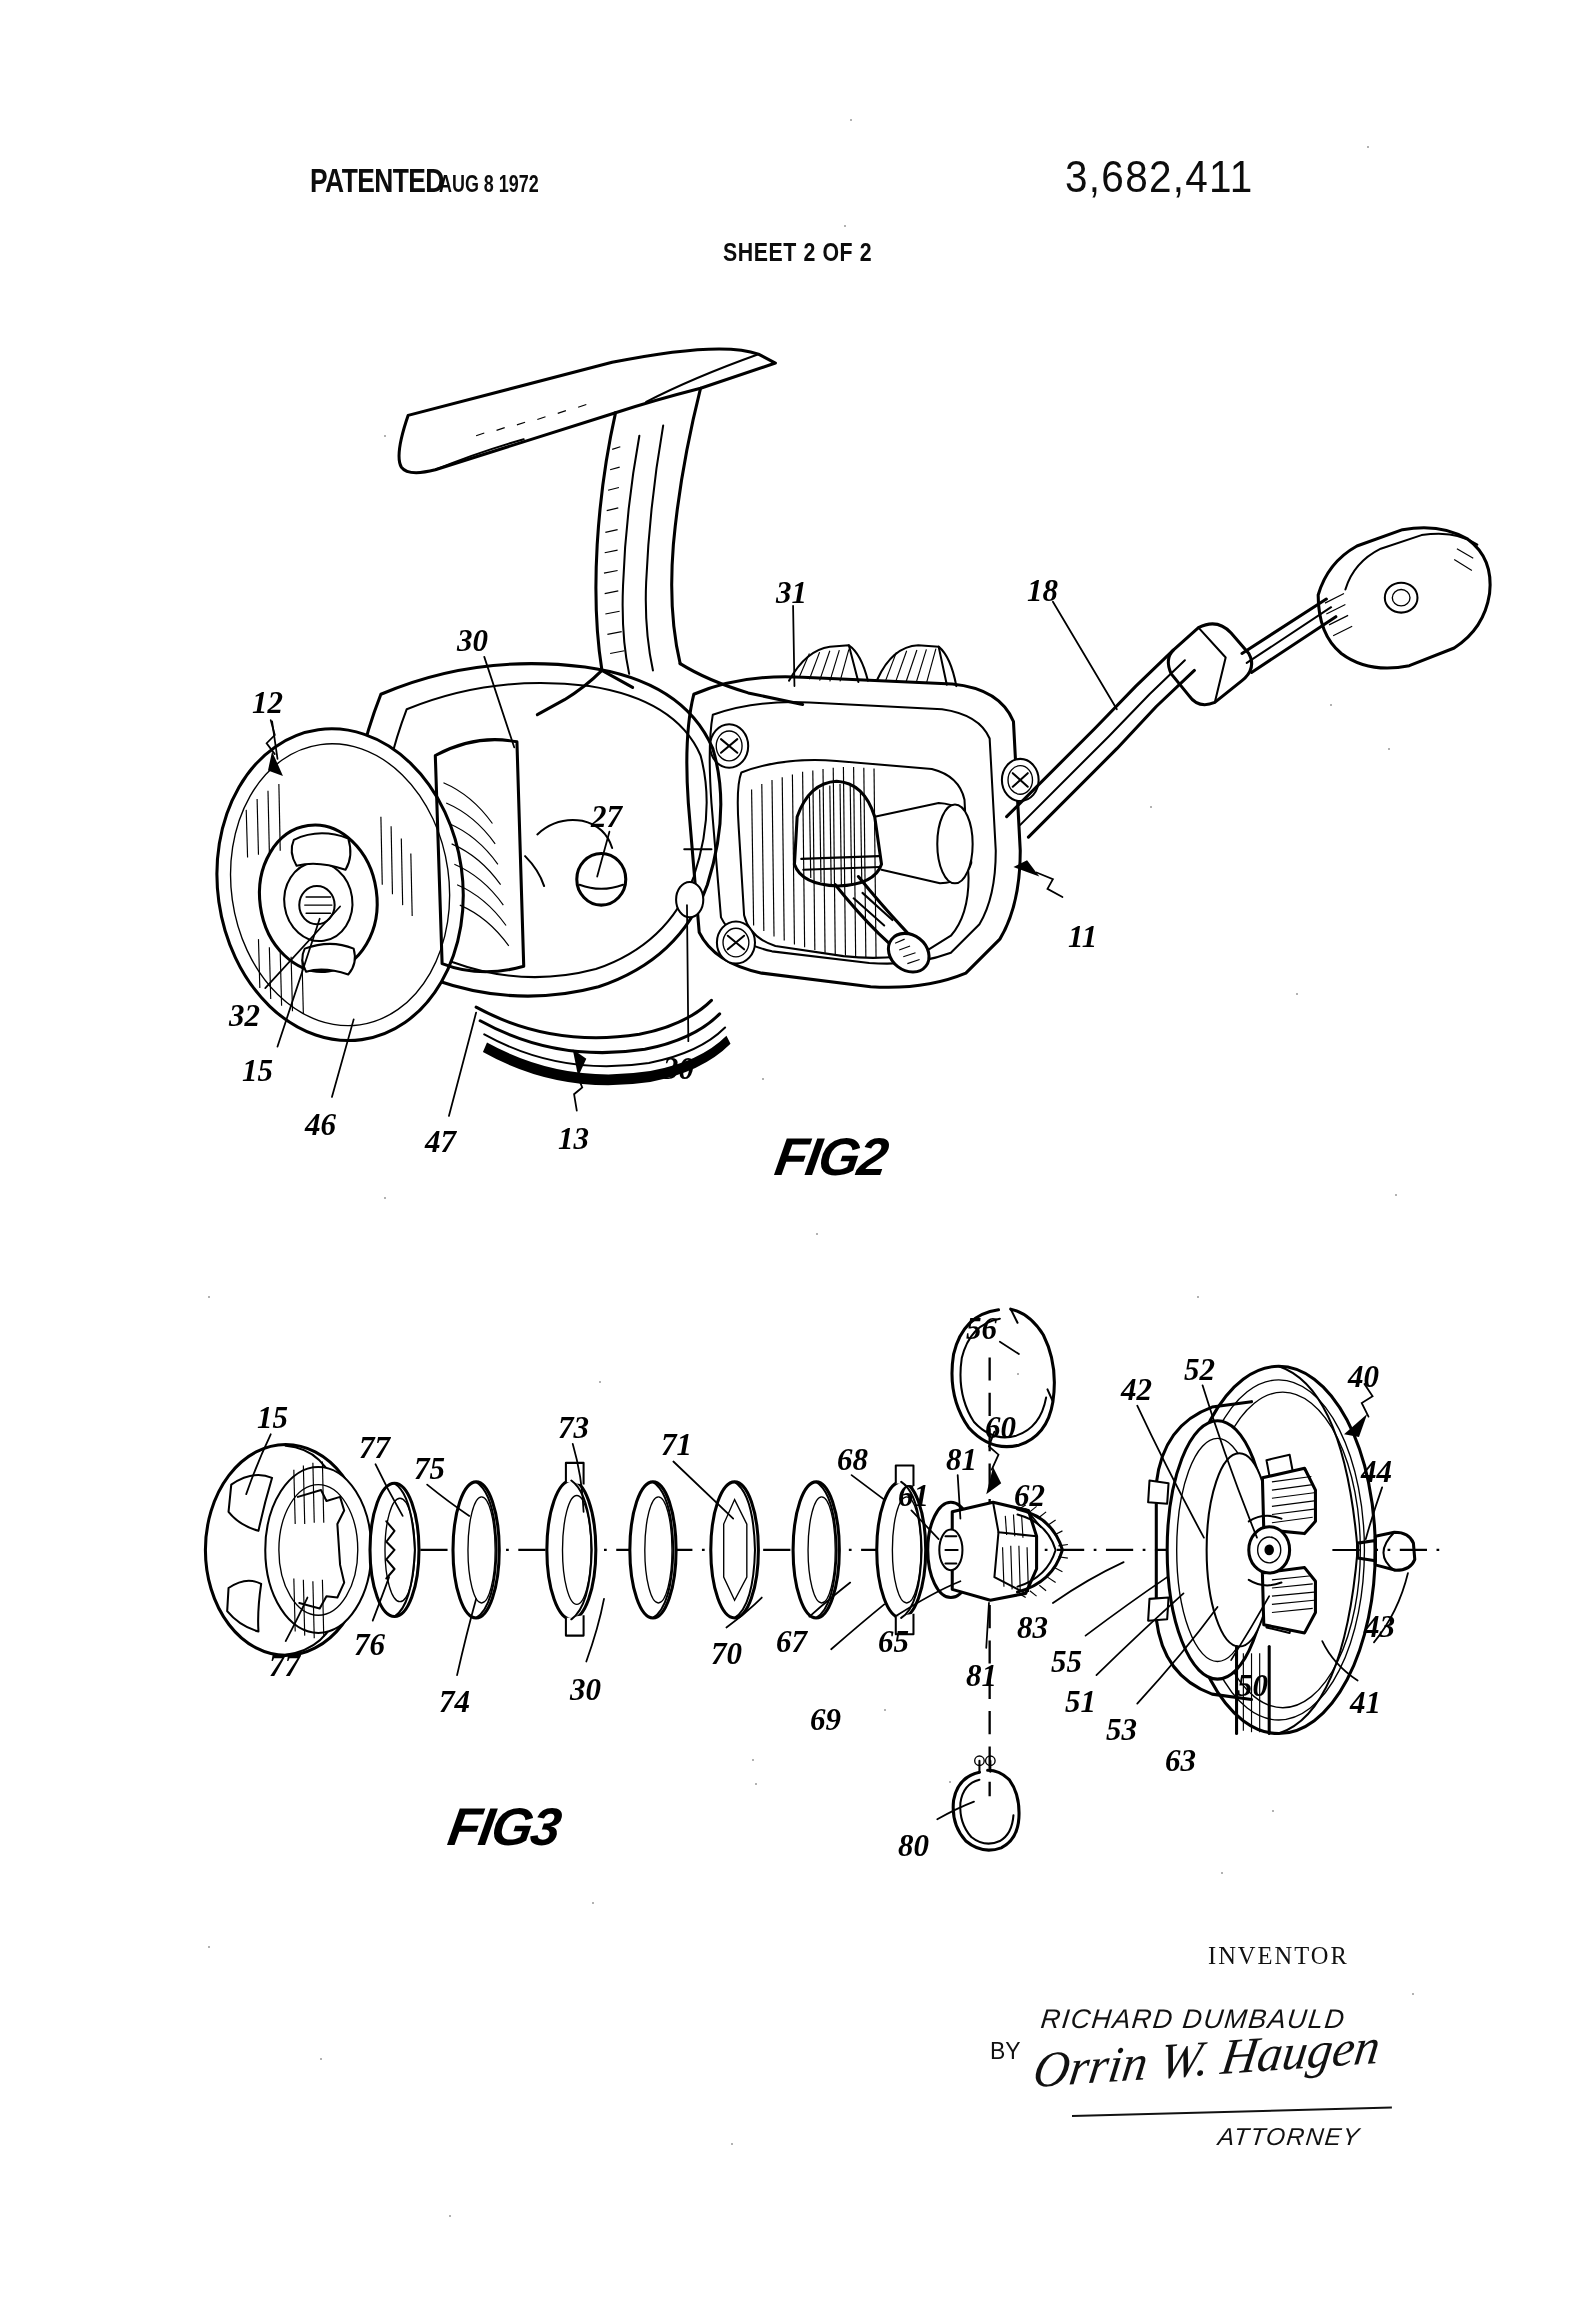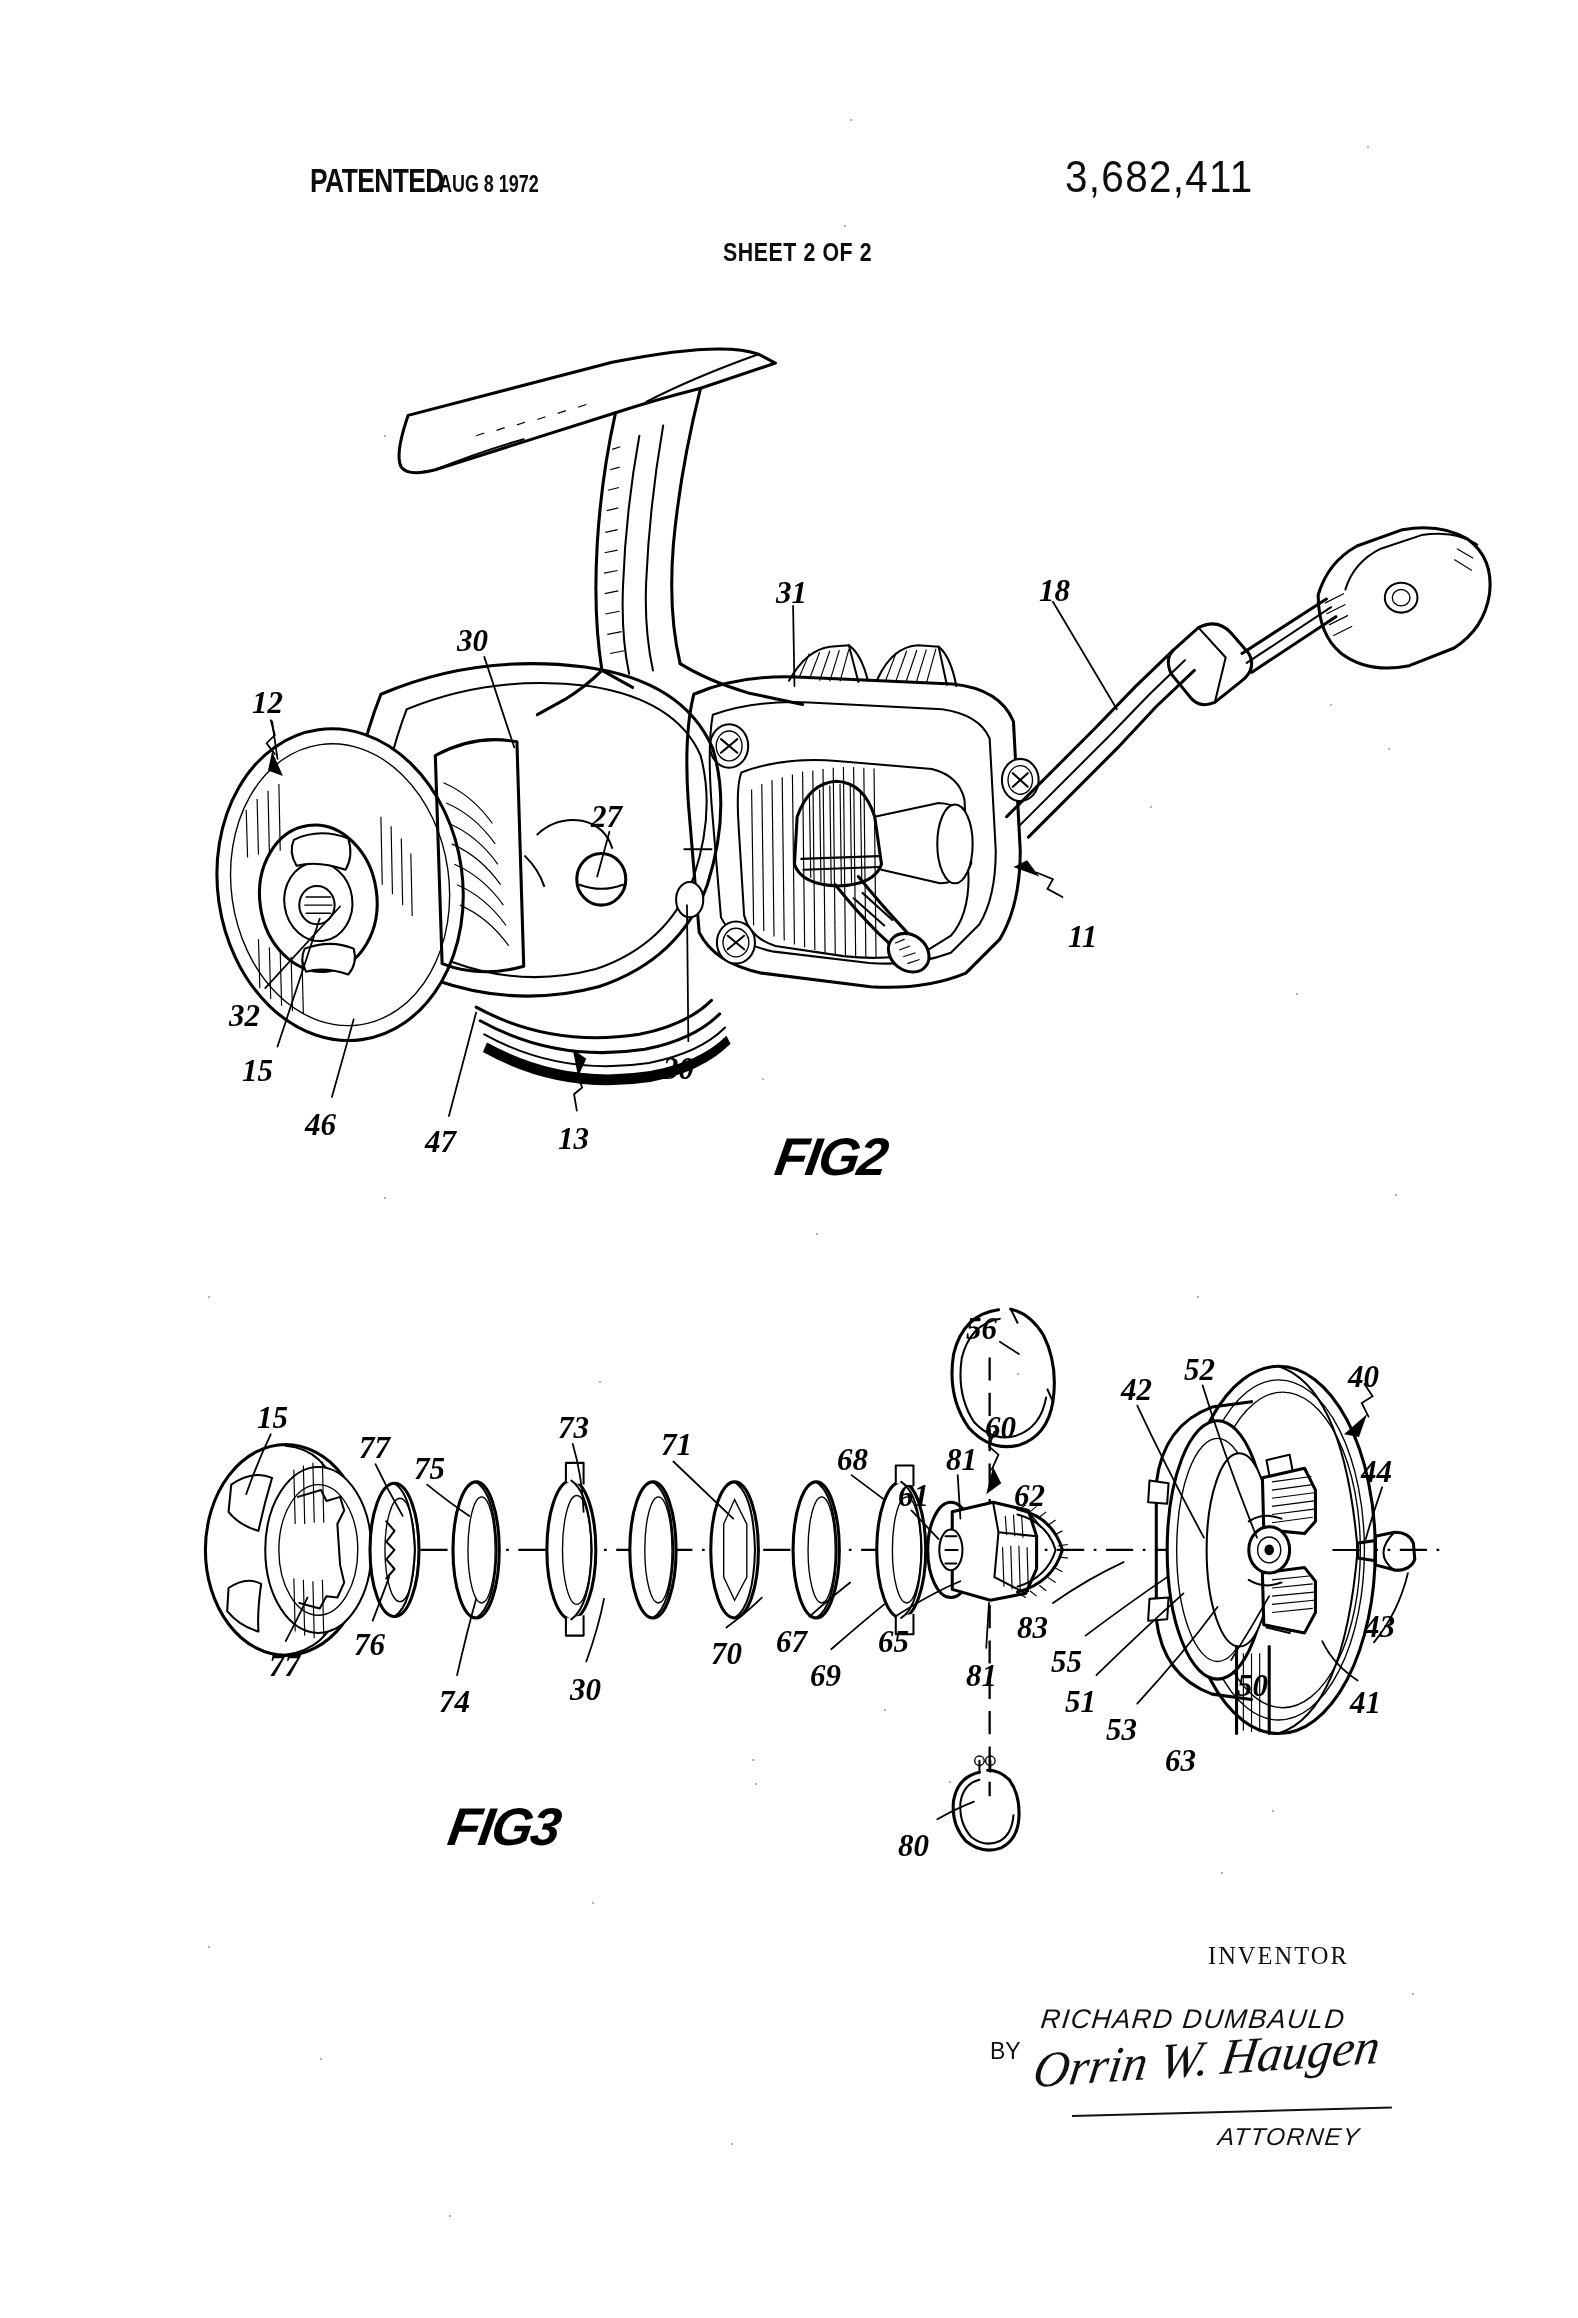--- a/index.html
+++ b/index.html
@@ -617,21 +617,21 @@
     <g>
       <path class="lead" d="M2006 2034 L2018 2052 L2002 2062 L2012 2082"></path>
       <path class="blk" d="M2010 2078 L1976 2108 L1998 2112 Z"></path>
     </g>
   </svg>
 
   <div id="fig2-refs">
       <div class="ref" style="left: 252px; top: 687px;">12</div>
       <div class="ref" style="left: 457px; top: 625px;">30</div>
       <div class="ref" style="left: 776px; top: 577px;">31</div>
-      <div class="ref" style="left: 1027px; top: 575px; margin-left: 12px;">18</div>
+      <div class="ref" style="left: 1027px; top: 575px;">18</div>
       <div class="ref" style="left: 591px; top: 801px;">27</div>
       <div class="ref" style="left: 1068px; top: 905px; margin-top: 16px;">11</div>
       <div class="ref" style="left: 229px; top: 1000px;">32</div>
       <div class="ref" style="left: 242px; top: 1055px;">15</div>
       <div class="ref" style="left: 305px; top: 1109px;">46</div>
       <div class="ref" style="left: 425px; top: 1126px;">47</div>
       <div class="ref" style="left: 558px; top: 1123px;">13</div>
       <div class="ref" style="left: 663px; top: 1053px;">30</div>
     </div>
   <div id="fig3-refs">
@@ -651,21 +651,21 @@
       <div class="ref" style="left: 1348px; top: 1361px;">40</div>
       <div class="ref" style="left: 1361px; top: 1456px;">44</div>
       <div class="ref" style="left: 1364px; top: 1611px;">43</div>
       <div class="ref" style="left: 1350px; top: 1687px;">41</div>
       <div class="ref" style="left: 269px; top: 1650px;">77</div>
       <div class="ref" style="left: 354px; top: 1629px;">76</div>
       <div class="ref" style="left: 439px; top: 1686px;">74</div>
       <div class="ref" style="left: 570px; top: 1674px;">30</div>
       <div class="ref" style="left: 711px; top: 1638px;">70</div>
       <div class="ref" style="left: 776px; top: 1626px;">67</div>
-      <div class="ref" style="left: 810px; top: 1660px;">69</div>
+      <div class="ref" style="left: 810px; top: 1704px;">69</div>
       <div class="ref" style="left: 878px; top: 1626px;">65</div>
       <div class="ref" style="left: 966px; top: 1660px;">81</div>
       <div class="ref" style="left: 1017px; top: 1612px;">83</div>
       <div class="ref" style="left: 1051px; top: 1646px;">55</div>
       <div class="ref" style="left: 1065px; top: 1686px;">51</div>
       <div class="ref" style="left: 1106px; top: 1714px;">53</div>
       <div class="ref" style="left: 1165px; top: 1745px;">63</div>
       <div class="ref" style="left: 1237px; top: 1670px;">50</div>
       <div class="ref" style="left: 898px; top: 1830px;">80</div>
     </div>

